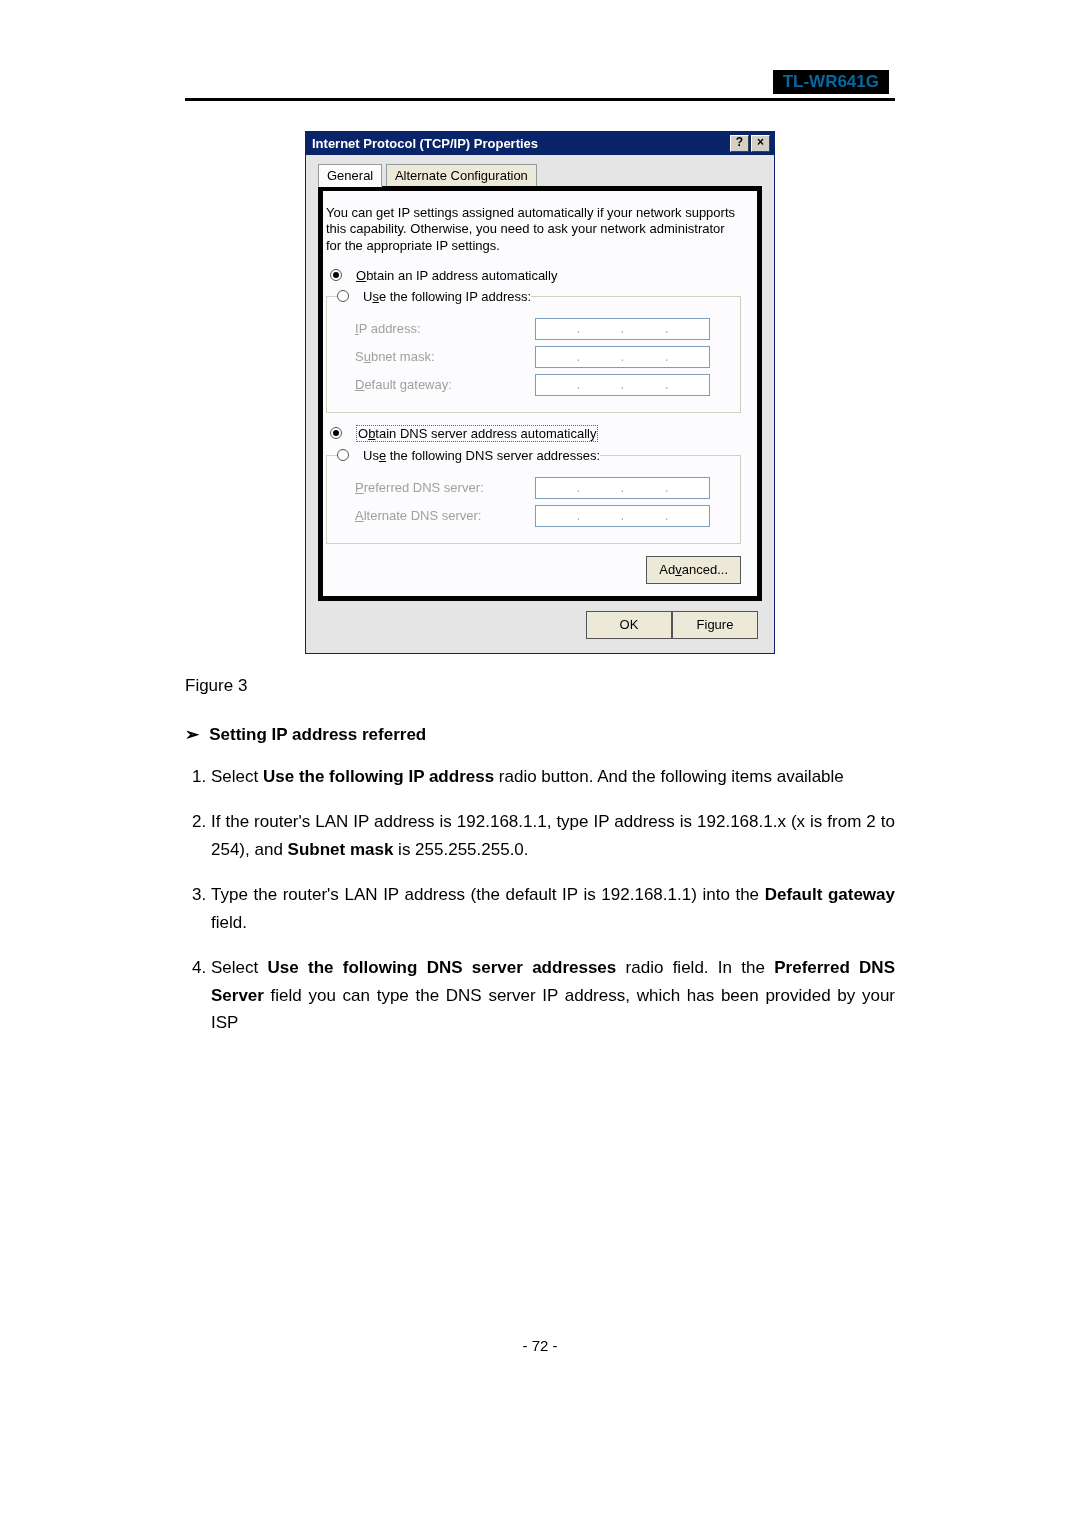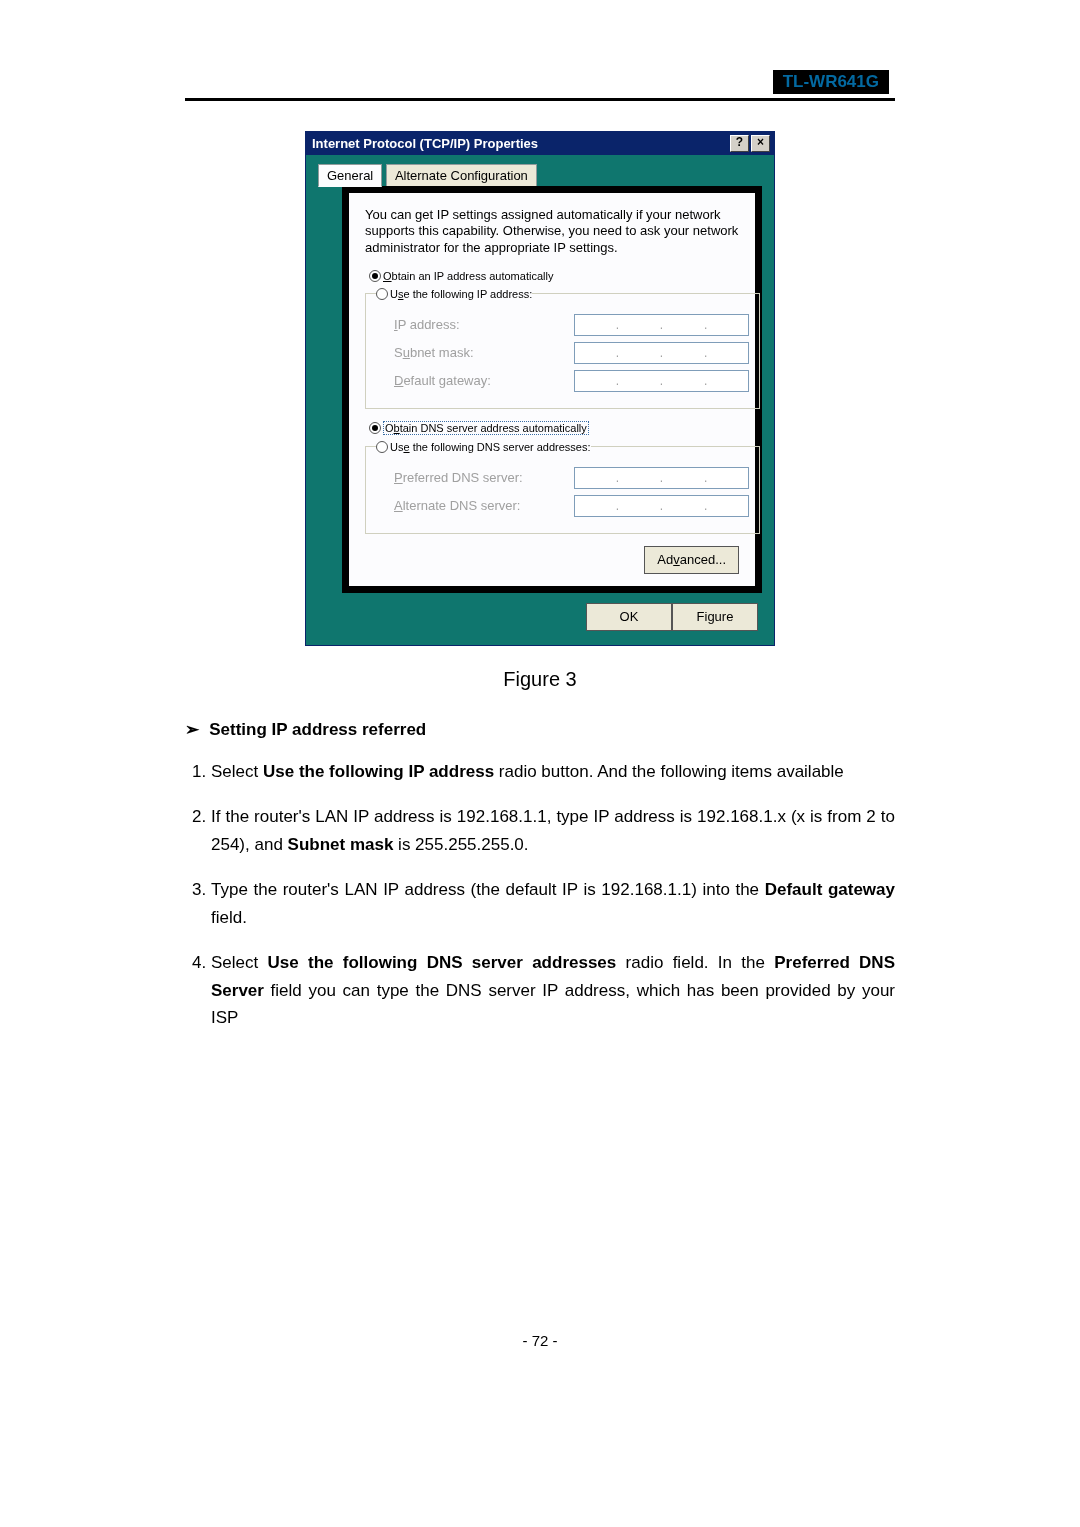--- a/index.html
+++ b/index.html
@@ -36,21 +36,21 @@
     font-weight: bold;
     font-size: 17px;
     padding: 2px 10px;
     letter-spacing: 1px;
   }
   
   .dialog {
     width: 470px;
     margin: 0 auto 22px auto;
     border: 1px solid #0a246a;
-    background: #0f766e;
+    background: #e5e5e5;
     font-family: Tahoma, sans-serif;
     font-size: 13px;
   }
   .title-bar {
     background: #0a246a;
     color: #fff;
     display: flex;
     align-items: center;
     padding: 3px 4px 3px 6px;
     font-weight: bold;
@@ -82,38 +82,37 @@
     position: relative;
     top: 1px;
     font-size: 13px;
   }
   .tab.active {
     background: #fcfcfe;
     z-index: 2;
     border-bottom: 1px solid #fcfcfe;
   }
   .tab-panel {
-    border: 7px solid #000000;
+    border: 5px solid #000000;
     background: #fcfcfe;
-    padding: 14px 16px 12px 16px;
+    padding: 14px 16px 12px 3px;
     position: relative;
     margin-top: -1px;
-    margin-left: 24px;
   }
   .intro {
     font-size: 13px;
     line-height: 1.25;
     margin-bottom: 14px;
   }
   .radio-row {
     display: flex;
     align-items: center;
-    gap: 2px;
+    gap: 14px;
     margin: 4px 0 6px 4px;
-    font-size: 11px;
+    font-size: 13px;
   }
   .radio {
     width: 12px; height: 12px;
     border: 1px solid #555;
     border-radius: 50%;
     display: inline-flex;
     align-items: center; justify-content: center;
     background: #fff;
   }
   .radio.selected::after {
@@ -164,21 +163,21 @@
     border: 1px solid #555;
     background: #ece9d8;
     font-size: 13px;
     padding: 0 12px;
     display:inline-flex; align-items:center; justify-content:center;
   }
   .dlg-buttons {
     display:flex; justify-content:flex-end; gap:0;
     padding: 10px 4px 2px 0;
   }
-  .figure-label { text-align:center; font-size:20px; margin: 8px 0 28px 0;}
+  .figure-label { font-size:17px; margin: 8px 0 28px 0;}
   .under { text-decoration: underline; }
   
   .section-head {
     font-weight: bold;
     font-size: 17px;
     margin: 8px 0 18px 0;
     display:flex; gap:10px; align-items:baseline;
   }
   .section-head .arrow { font-size: 17px; }
   ol.steps {

